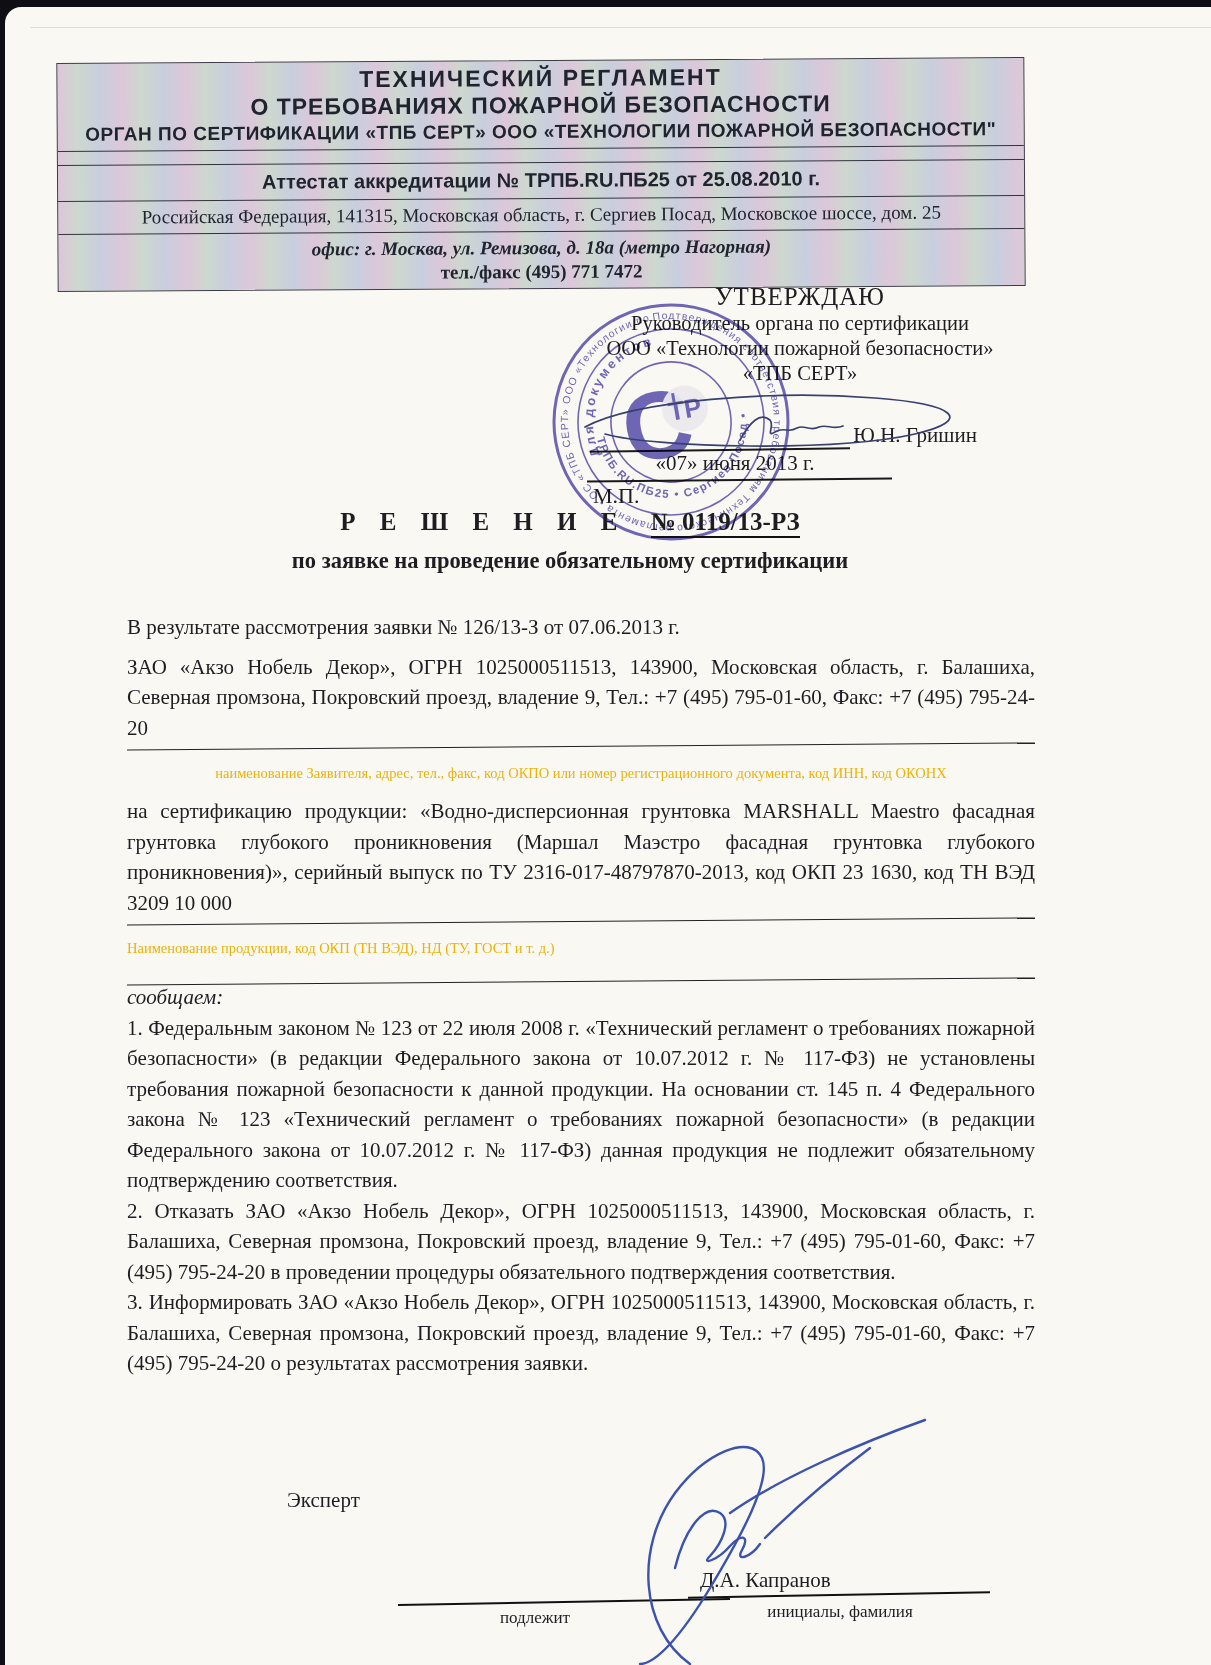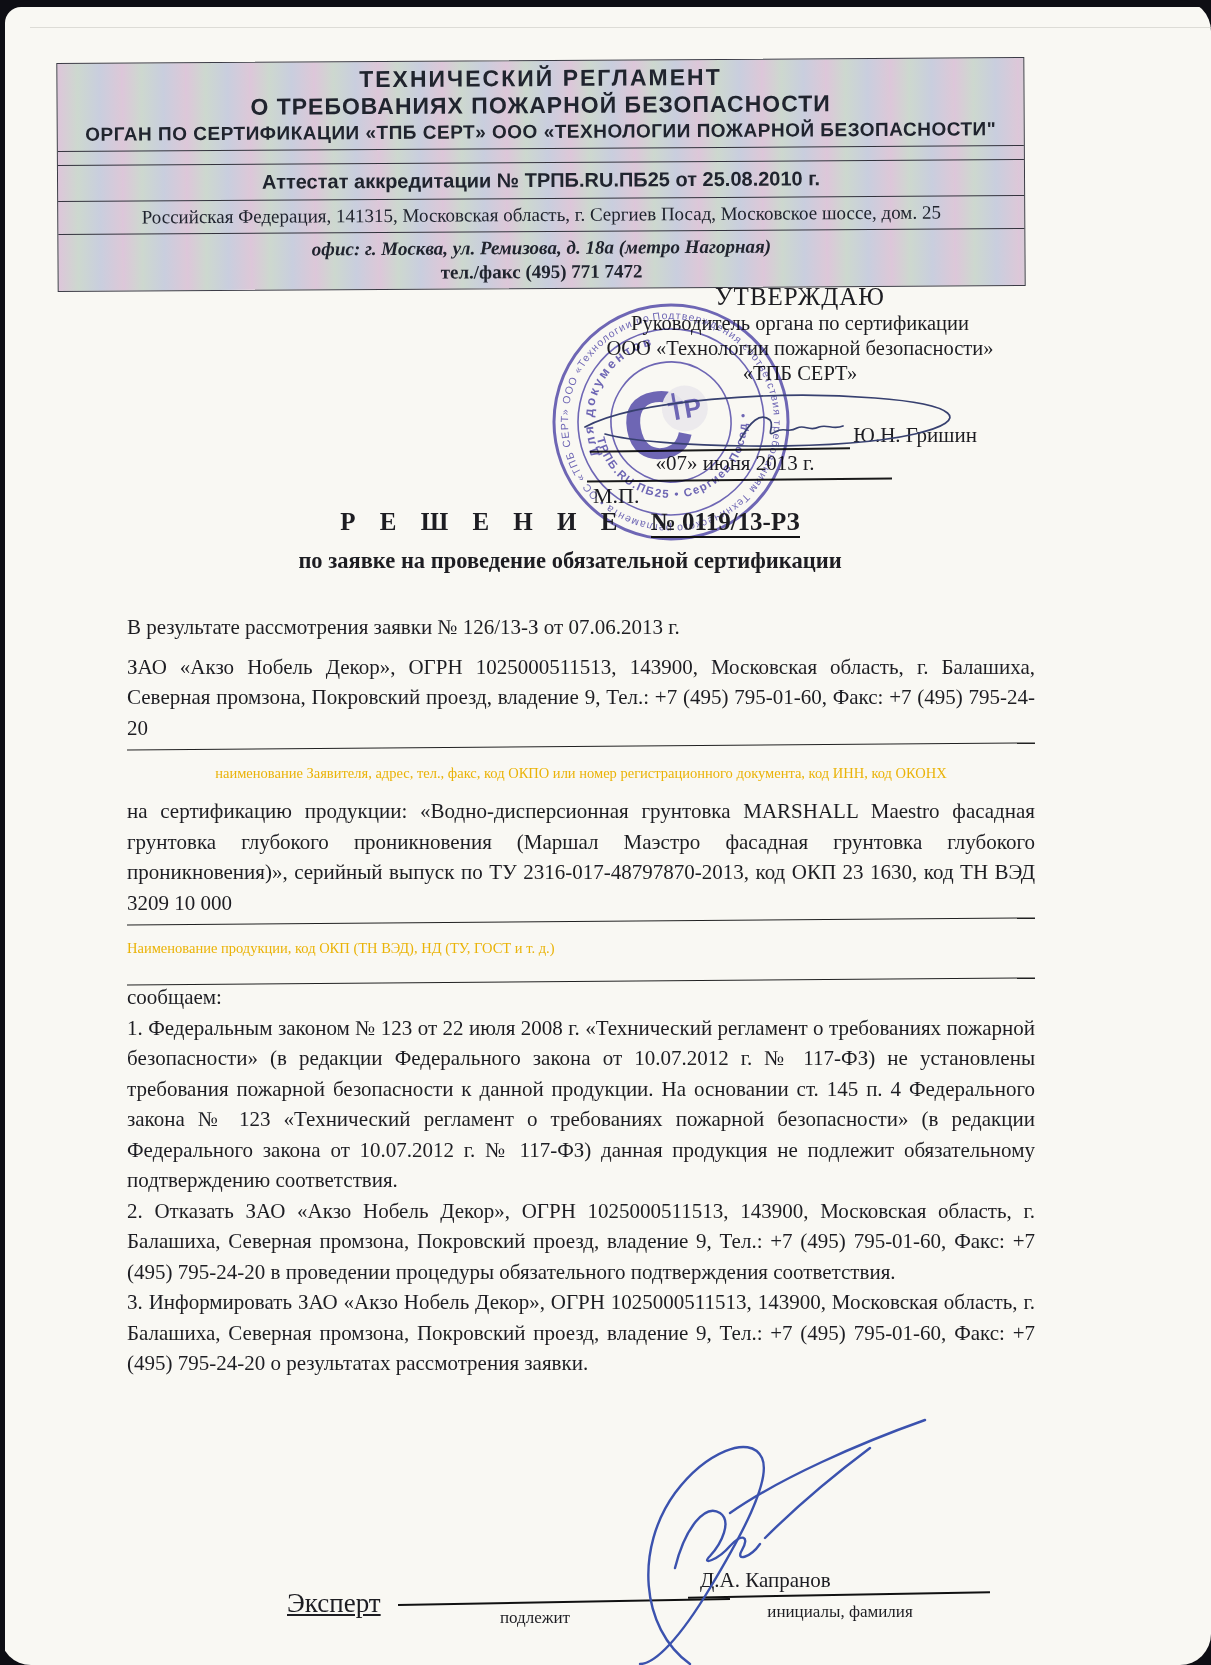--- a/index.html
+++ b/index.html
@@ -1,17 +1,17 @@
 <!DOCTYPE html>
 <html><head>
 <meta charset="utf-8">
 <style>
   html,body{margin:0;padding:0;background:#0e0e14;}
   .page{position:relative;width:1211px;height:1665px;background:#0e0e14;overflow:hidden;
-        font-family:"Liberation Serif", serif;color:#1d1d22;border-radius:31px;}
+        font-family:"Liberation Serif", serif;color:#1d1d22;}
   .sheet{position:absolute;left:5px;top:7px;right:0;bottom:0;background:#f9f8f3;
          border-top-left-radius:16px;}
   .scanline{position:absolute;left:30px;top:27px;right:0;height:1px;background:#dddcd6;}
 
   
   .letterhead{position:absolute;left:57px;top:60px;width:966px;
       background:repeating-linear-gradient(90deg,#ddc6da 0px,#cdd8cf 20px,#c9cede 42px,#dcc8d8 64px);
       border:1px solid #3c3c46;transform:rotate(-0.35deg);
       font-family:"Liberation Sans", sans-serif;color:#20242e;}
   .lh-sec{border-bottom:1px solid #33333d;padding:4px 6px;text-align:center;}
@@ -49,21 +49,21 @@
   .body p{margin:0;text-align:justify;}
   .p-intro{margin-bottom:9px !important;text-align:left !important;}
   .rule{border-bottom:1.5px solid #222;margin-top:3px;transform:rotate(-0.45deg);}
   .cap{font-size:14.5px;line-height:17px;color:#eab308;margin-top:18px;}
   .cap.center{text-align:center;}
   .cap.m1{margin-bottom:14px;}
   .cap.m2{margin-bottom:24px;}
   .cap.m3{margin-bottom:52px;}
 
   
-  .f-expert{position:absolute;left:287px;top:1588px;font-size:27px;text-decoration:underline;}
+  .f-expert{position:absolute;left:287px;top:1488px;font-size:21px;}
   .f-line1{position:absolute;left:398px;top:1601px;width:332px;border-bottom:2.5px solid #111;transform:rotate(-1deg);}
   .f-sign-cap{position:absolute;left:460px;top:1608px;width:150px;text-align:center;font-size:17px;}
   .f-name{position:absolute;left:700px;top:1568px;width:320px;text-align:left;font-size:21px;}
   .f-line2{position:absolute;left:688px;top:1594px;width:302px;border-bottom:2.5px solid #111;transform:rotate(-1deg);}
   .f-name-cap{position:absolute;left:700px;top:1602px;width:280px;text-align:center;font-size:17px;}
 
   .sig1{position:absolute;left:575px;top:382px;width:420px;height:80px;}
   .sig2{position:absolute;left:580px;top:1418px;width:370px;height:247px;}
 </style>
 </head>
@@ -134,32 +134,32 @@
     <g fill="none" stroke="#37406f" stroke-width="1.7" stroke-linecap="round">
       <path d="M 10,45 C 60,18 200,8 300,16 C 380,22 400,38 340,52 C 260,70 80,66 30,52"></path>
       <path d="M 165,58 C 175,40 185,30 195,38 C 200,44 190,56 200,50 C 210,44 212,52 222,46 C 230,42 234,50 244,45 C 252,42 258,48 268,44"></path>
     </g>
   </svg>
 
   <div class="title-row">
     <span style="letter-spacing:9px;">Р Е Ш Е Н И Е</span>
     <span class="title-num">№ 0119/13-РЗ</span>
   </div>
-  <div class="subtitle">по заявке на проведение обязательной сертификации</div>
+  <div class="subtitle">по заявке на проведение обязательному сертификации</div>
 
   <div class="body">
     <p class="p-intro">В результате рассмотрения заявки № 126/13-З от 07.06.2013 г.</p>
     <p>ЗАО «Акзо Нобель Декор», ОГРН 1025000511513, 143900, Московская область, г. Балашиха, Северная промзона, Покровский проезд, владение 9, Тел.: +7 (495) 795-01-60, Факс: +7 (495) 795-24-20</p>
     <div class="rule"></div>
     <div class="cap center m1">наименование Заявителя, адрес, тел., факс, код ОКПО или номер регистрационного документа, код ИНН, код ОКОНХ</div>
     <p>на сертификацию продукции: «Водно-дисперсионная грунтовка MARSHALL Maestro фасадная грунтовка глубокого проникновения (Маршал Маэстро фасадная грунтовка глубокого проникновения)», серийный выпуск по ТУ 2316-017-48797870-2013,  код ОКП 23 1630, код ТН ВЭД  3209 10 000</p>
     <div class="rule"></div>
     <div class="cap m2">Наименование  продукции, код ОКП (ТН ВЭД), НД (ТУ, ГОСТ и т. д.)</div>
     <div class="rule"></div>
-    <p style="text-align:left;">сообщаем:</p>
+    <p style="text-align:left;font-style:italic;">сообщаем:</p>
     <p>1. Федеральным законом № 123 от 22 июля 2008 г. «Технический регламент о требованиях пожарной безопасности» (в редакции Федерального закона от 10.07.2012 г. № 117-ФЗ) не установлены требования пожарной безопасности к данной продукции. На основании ст. 145 п. 4 Федерального закона № 123 «Технический регламент о требованиях пожарной безопасности» (в редакции Федерального закона от 10.07.2012 г. № 117-ФЗ) данная продукция не подлежит обязательному подтверждению соответствия.</p>
     <p>2. Отказать ЗАО «Акзо Нобель Декор», ОГРН 1025000511513, 143900, Московская область, г. Балашиха, Северная промзона, Покровский проезд, владение 9, Тел.: +7 (495) 795-01-60, Факс: +7 (495) 795-24-20 в проведении процедуры обязательного подтверждения соответствия.</p>
     <p>3. Информировать ЗАО «Акзо Нобель Декор», ОГРН 1025000511513, 143900, Московская область, г. Балашиха, Северная промзона, Покровский проезд, владение 9, Тел.: +7 (495) 795-01-60, Факс: +7 (495) 795-24-20 о результатах рассмотрения заявки.</p>
   </div>
 
   <div class="f-expert">Эксперт</div>
   <div class="f-line1"></div>
   <div class="f-sign-cap">подлежит</div>
   <div class="f-name">Д.А. Капранов</div>
   <div class="f-line2"></div>

